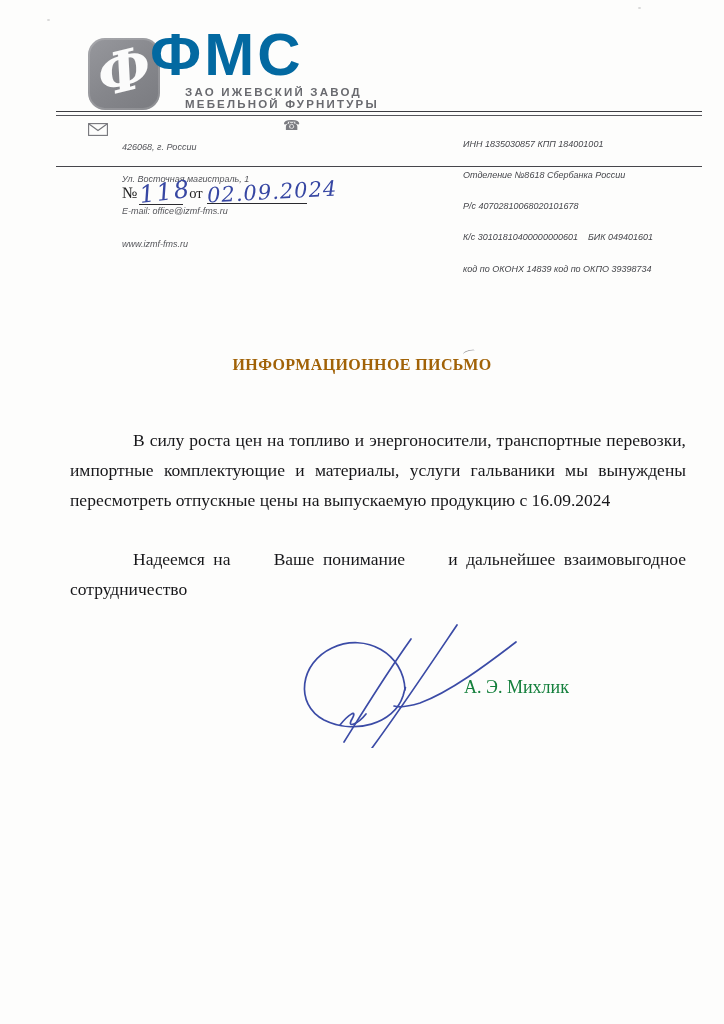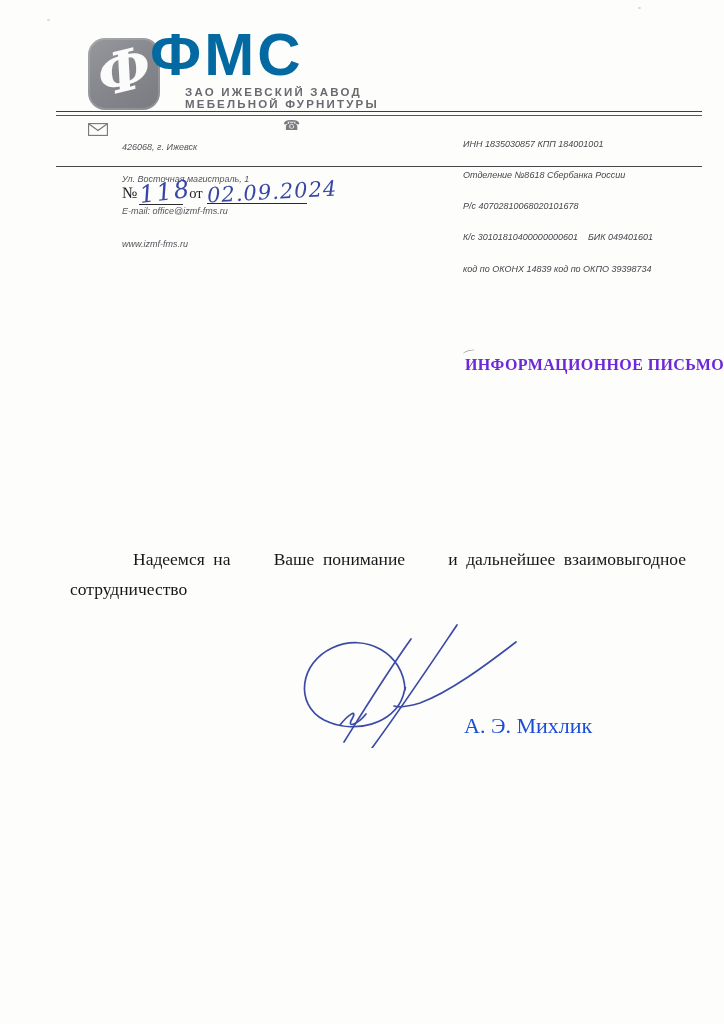--- a/index.html
+++ b/index.html
@@ -62,33 +62,33 @@
   .ul-date{width:100px;margin-left:4px;}
   .hand{
     font-family:"DejaVu Serif",serif;font-style:italic;color:#3747a3;
     display:inline-block;
   }
   .hand-num{font-size:24px;transform:rotate(-7deg) translateY(2px);letter-spacing:2px;}
   .hand-date{font-size:21px;transform:rotate(-3deg) translateY(1px);letter-spacing:1px;}
   .ref-ot{font-size:14.5px;color:#222;margin-left:6px;}
   
   .letter-title{
-    position:absolute;left:0;top:356px;width:724px;text-align:right;
-    font-weight:bold;font-size:16px;letter-spacing:.4px;color:#6d28d9;
+    position:absolute;left:0;top:356px;width:724px;text-align:center;
+    font-weight:bold;font-size:16px;letter-spacing:.4px;color:#a16207;
   }
   .body-par{
     position:absolute;left:70px;width:616px;
     font-size:17.5px;line-height:29.8px;text-align:justify;
     text-indent:63px;white-space:pre-wrap;color:#17171a;
   }
   .par1{top:426px;}
   .par2{top:501px;margin-top:44px;}
   
   .sig-position{position:absolute;left:70px;top:677px;font-size:17.5px;color:#17171a;}
-  .sig-name{position:absolute;left:464px;top:677px;font-size:22px;color:#1d4ed8;margin-top:36px;}
+  .sig-name{position:absolute;left:464px;top:677px;font-size:18px;color:#15803d;}
   .sig-svg{position:absolute;left:288px;top:596px;width:235px;height:152px;}
   
   .speck{position:absolute;background:#aaa;opacity:.45;border-radius:50%;}
   .sp1{left:47px;top:19px;width:3px;height:2px;}
   .sp2{left:638px;top:7px;width:3px;height:2px;}
   .tilde-mark{
     position:absolute;left:463px;top:350px;width:12px;height:4px;
     border-top:1.2px solid #8b8b8f;border-radius:60% 40%;transform:rotate(-12deg);opacity:.8;
   }
 </style>
@@ -110,21 +110,21 @@
 
   <div class="rule-double"></div>
 
   <div class="envelope-wrap">
     <svg width="20" height="13" viewBox="0 0 20 13">
       <rect x="0.6" y="0.6" width="18.8" height="11.8" fill="none" stroke="#74757a" stroke-width="1.1"></rect>
       <path d="M1,1 L10,7.5 L19,1" fill="none" stroke="#74757a" stroke-width="1.1"></path>
     </svg>
   </div>
   <div class="lh-block addr">
-    <div>426068, г. Ижевск</div>
+    <div>426068, г. России</div>
     <div>Ул. Восточная магистраль, 1</div>
     <div>E-mail: office@izmf-fms.ru</div>
     <div>www.izmf-fms.ru</div>
   </div>
 
   <div class="phone-glyph">☎</div>
 
   <div class="lh-block bank">
     <div>ИНН 1835030857 КПП 184001001</div>
     <div>Отделение №8618 Сбербанка России</div>
@@ -134,20 +134,21 @@
   </div>
 
   <div class="rule-single"></div>
 
   <div class="ref-line">
     <span class="ref-symbol">№</span><span class="ref-ul ul-num"><span class="hand hand-num">118</span></span><span class="ref-ot">от</span><span class="ref-ul ul-date"><span class="hand hand-date">02.09.2024</span></span>
   </div>
 
   <div class="letter-title">ИНФОРМАЦИОННОЕ ПИСЬМО</div>
 
+  <div class="body-par par1">В силу роста цен на топливо и энергоносители, транспортные перевозки, импортные комплектующие и материалы, услуги гальваники мы вынуждены пересмотреть отпускные цены на выпускаемую продукцию с 16.09.2024</div>
   <div class="body-par par2">Надеемся на     Ваше понимание     и дальнейшее взаимовыгодное сотрудничество</div>
 
 
   <svg class="sig-svg" viewBox="0 0 235 152">
     <g fill="none" stroke="#3b4ba6" stroke-width="1.7" stroke-linecap="round">
 
       <path d="M117,94 C116,58 78,36 44,52 C12,67 6,108 36,124 C66,139 106,128 115,100 C117,93 118,88 117,94"></path>
 
       <path d="M52,129 C60,119 70,112 64,123 C58,133 70,128 78,118"></path>
 

